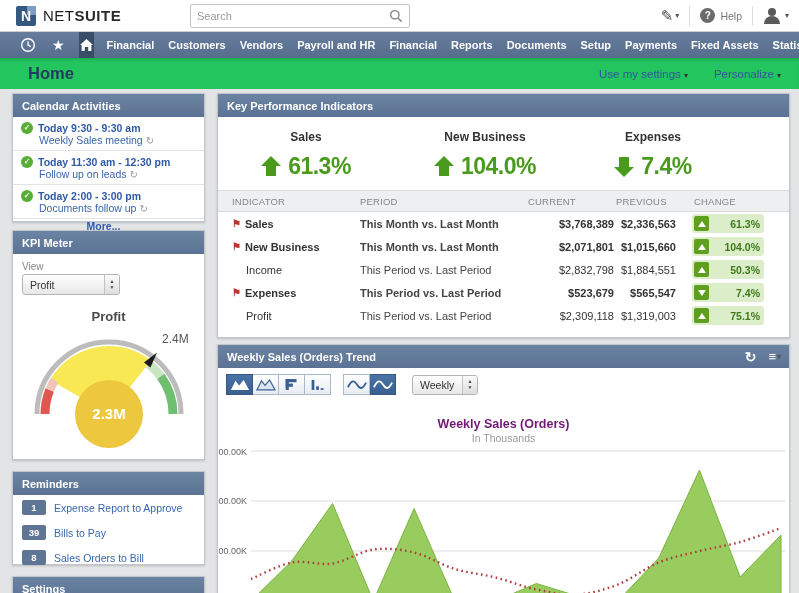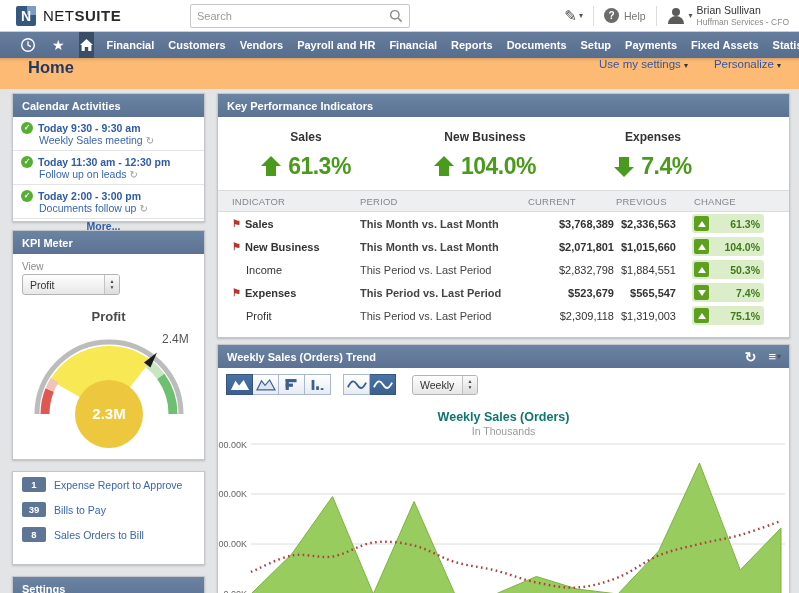--- a/index.html
+++ b/index.html
@@ -35,21 +35,21 @@
   .uname{font-size:10.5px;color:#333;line-height:1.2}
   .urole{font-size:8.5px;color:#8a8a8a;line-height:1.2}
   
   .nav{height:26px;background:linear-gradient(#667d9d,#566d8e);display:flex;align-items:center;color:#fff;position:relative}
   .nav-ico{margin-left:20px;cursor:pointer;display:flex;align-items:center}
   .star{color:#fff;font-size:14px;margin-left:16px;cursor:pointer;line-height:1}
   .hometile{width:27px;height:26px;background:#3a4d66;margin-left:14px;display:flex;align-items:center;justify-content:center;cursor:pointer}
   .tabs{display:flex;align-items:center;gap:14px;margin-left:13px}
   .tab{font-size:11px;font-weight:bold;cursor:pointer;white-space:nowrap}
   
-  .pagebar{height:31px;background:#fdba74;display:flex;align-items:flex-start;box-shadow:inset 0 4px 4px -4px rgba(0,0,0,.28);position:relative}
+  .pagebar{height:31px;background:#22c55e;display:flex;align-items:center;box-shadow:inset 0 4px 4px -4px rgba(0,0,0,.28);position:relative}
   .ptitle{margin-left:28px;font-size:16.5px;font-weight:bold;color:#24395f}
   .pagelinks{position:absolute;right:18px;display:flex;gap:26px}
   .plink{font-size:11.5px;color:#3355a0;cursor:pointer;display:flex;align-items:flex-end;gap:3px}
   .plink .caret{color:#333}
   
   .content{position:relative;height:505px;overflow:hidden}
   .panel{position:absolute;background:#fff;border:1px solid #c3c6ca;box-shadow:0 1px 2px rgba(0,0,0,.18)}
   .panel-h{height:23px;background:linear-gradient(#6c84a3,#5b7294);color:#fff;font-size:11px;font-weight:bold;display:flex;align-items:center;padding:0 9px;position:relative}
   
   #calendar{left:12px;top:4px;width:191px;height:127px}
@@ -104,21 +104,21 @@
   .panel-h .hdr-icons{position:absolute;right:8px;top:0;height:23px;display:flex;align-items:center;gap:12px}
   .refresh{font-size:14px;font-weight:bold;cursor:pointer}
   .menu{font-size:13px;font-weight:bold;cursor:pointer;display:flex;align-items:center;gap:1px}
   .trendbar{display:flex;align-items:center;padding:6px 0 2px 8px}
   .icogrp{display:flex}
   .icobtn{width:25px;height:19px;border:1px solid #a9b8cd;background:linear-gradient(#ffffff,#e7ebf1);display:flex;align-items:center;justify-content:center;cursor:pointer}
   .icobtn + .icobtn{border-left:0}
   .icobtn.sel2{background:linear-gradient(#4a73a5,#3a5f91);border-color:#35567f}
   .grp-gap{width:12px}
   .trendbar .sel{width:64px;height:18px;margin-left:16px}
-  .charttitle{text-align:center;font-size:12.5px;font-weight:bold;color:#0f766e;margin-top:13px}
+  .charttitle{text-align:center;font-size:12.5px;font-weight:bold;color:#701a75;margin-top:20px}
   .chartsub{text-align:center;font-size:10.5px;color:#9a9a9a;margin-top:1px}
   .chartsvgwrap{margin-top:2px}
   .axis-txt{font-size:9px;fill:#666}
   .xaxis-txt{font-size:9px;fill:#555}
 </style>
 </head>
 <body>
 
 <div class="topbar">
   <div class="logo">
@@ -145,24 +145,20 @@
       <div class="qmark">?</div>
       <div class="helptxt">Help</div>
     </div>
     <div class="tdiv"></div>
     <div class="userblk">
       <div class="avatar">
           <div class="hd"></div>
           <div class="bd"></div>
         </div>
       <span class="caret">▾</span>
-      <div>
-        <div class="uname">Brian Sullivan</div>
-        <div class="urole">Huffman Services - CFO</div>
-      </div>
     </div>
   </div>
 </div>
 
 <div class="nav">
   <div class="nav-ico">
     <svg width="16" height="16" viewBox="0 0 16 16">
       <circle cx="8" cy="8" r="6.3" fill="none" stroke="#fff" stroke-width="1.4"></circle>
       <polyline points="8,4.2 8,8 10.8,9.6" fill="none" stroke="#fff" stroke-width="1.3"></polyline>
     </svg>
@@ -252,20 +248,21 @@
         <path d="M136.8,50.4 A64,64 0 0 1 149,88" fill="none" stroke="#6fbf70" stroke-width="9"></path>
         <polygon points="133,26.5 126.4,41.6 120,36.6" fill="#1a1a1a"></polygon>
         <circle cx="85" cy="88" r="34" fill="#edc73d"></circle>
         <text x="85" y="93" text-anchor="middle" font-size="15" font-weight="bold" fill="#ffffff">2.3M</text>
         <text x="138" y="17" font-size="12" fill="#555">2.4M</text>
       </svg>
     </div>
   </div>
 
   <div class="panel" id="reminders">
+    <div class="panel-h">Reminders</div>
     <div class="rem-item">
       <span class="rem-badge">1</span>
       <span class="rem-lbl">Expense Report to Approve</span>
     </div>
     <div class="rem-item">
       <span class="rem-badge">39</span>
       <span class="rem-lbl">Bills to Pay</span>
     </div>
     <div class="rem-item">
       <span class="rem-badge">8</span>

